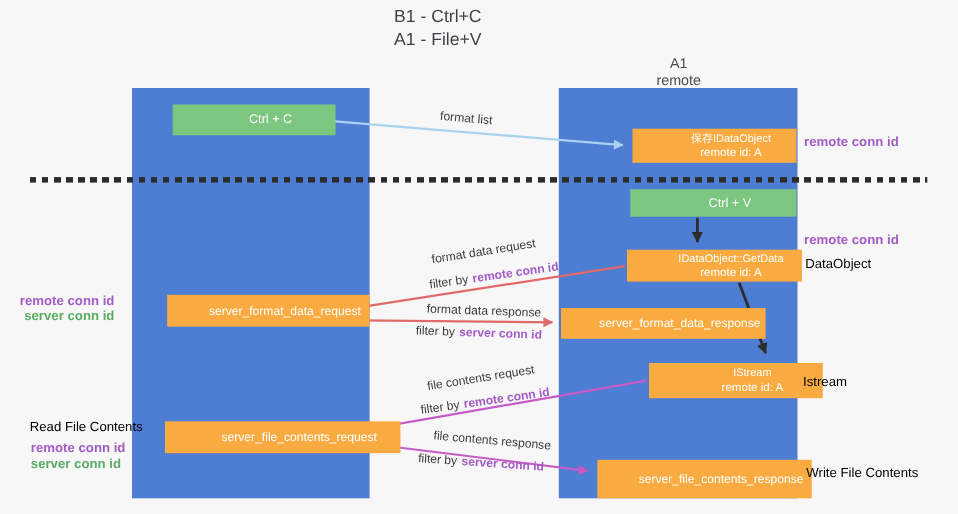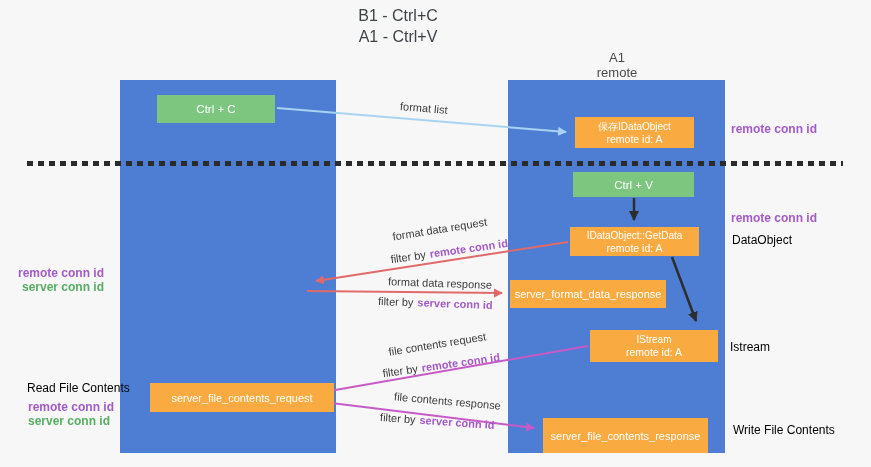--- a/index.html
+++ b/index.html
@@ -5,21 +5,21 @@
   html,body{margin:0;padding:0;background:#f7f7f8;font-family:"Liberation Sans",sans-serif;}
   .canvas{position:relative;width:871px;height:467px;background:#f7f7f8;overflow:hidden;}
   .abs{position:absolute;}
   .lane{background:#4d7ed3;z-index:1;}
   .lane-header{text-align:center;font-size:13px;line-height:15px;color:#4a4a4a;z-index:2;}
   .title{left:298px;top:5px;width:200px;text-align:center;font-size:16px;line-height:21px;color:#3f4246;z-index:2;}
   .divider{left:27px;top:161px;width:816px;height:5px;z-index:3;
     background:repeating-linear-gradient(90deg,#2b2b2b 0 6px,transparent 6px 11px);}
   svg.arrows{left:0;top:0;z-index:4;pointer-events:none;}
   .box{z-index:5;display:flex;flex-direction:column;align-items:center;justify-content:center;
-       color:#ffffff;text-align:center;white-space:nowrap;}
+       color:#ffffff;text-align:center;white-space:nowrap;padding-left:30px;}
   .box.orange{background:#f9ab42;}
   .box.green{background:#7cc67f;}
   .box .l1{font-size:10px;line-height:13px;}
   .box .l2{font-size:10.5px;line-height:13px;}
   .box.single{font-size:11px;}
   .box.greenlbl{font-size:11.5px;}
   .flow-label{z-index:6;font-size:11px;color:#3b3b3b;white-space:nowrap;transform-origin:center;}
   .filter-key{font-weight:bold;color:#a35bc5;margin-left:4px;}
   .ann{z-index:6;font-size:12px;color:#000000;white-space:nowrap;}
   .ann.purple{color:#a35bc5;font-weight:bold;}
@@ -27,21 +27,21 @@
   .ann-block .purple{color:#a35bc5;}
   .ann-block .greentx{color:#58ad63;}
 </style>
 </head>
 <body>
 
 <div class="canvas">
 
   <div class="abs title">
     <div>B1 - Ctrl+C</div>
-    <div>A1 - Ctrl+V</div>
+    <div>A1 - File+V</div>
   </div>
 
   <div class="abs lane-header" style="left:567px;top:50px;width:100px;">
     <div>A1</div>
     <div>remote</div>
   </div>
 
   <div class="abs lane" style="left:120px;top:80px;width:216px;height:373px;"></div>
   <div class="abs lane" style="left:508px;top:80px;width:217px;height:373px;"></div>
 
@@ -82,20 +82,23 @@
 
   <div class="abs box green greenlbl" style="left:573px;top:172px;width:121px;height:25px;align-items:center;">
     <span>Ctrl + V</span>
   </div>
 
   <div class="abs box orange" style="left:570px;top:227px;width:129px;height:29px;">
     <div class="l1">IDataObject::GetData</div>
     <div class="l2">remote id: A</div>
   </div>
 
+  <div class="abs box orange single" style="left:152px;top:268px;width:154px;height:29px;">
+    <span>server_format_data_request</span>
+  </div>
 
   <div class="abs box orange single" style="left:510px;top:280px;width:156px;height:28px;">
     <span>server_format_data_response</span>
   </div>
 
   <div class="abs box orange" style="left:590px;top:330px;width:128px;height:32px;">
     <div class="l1">IStream</div>
     <div class="l2">remote id: A</div>
   </div>
 

